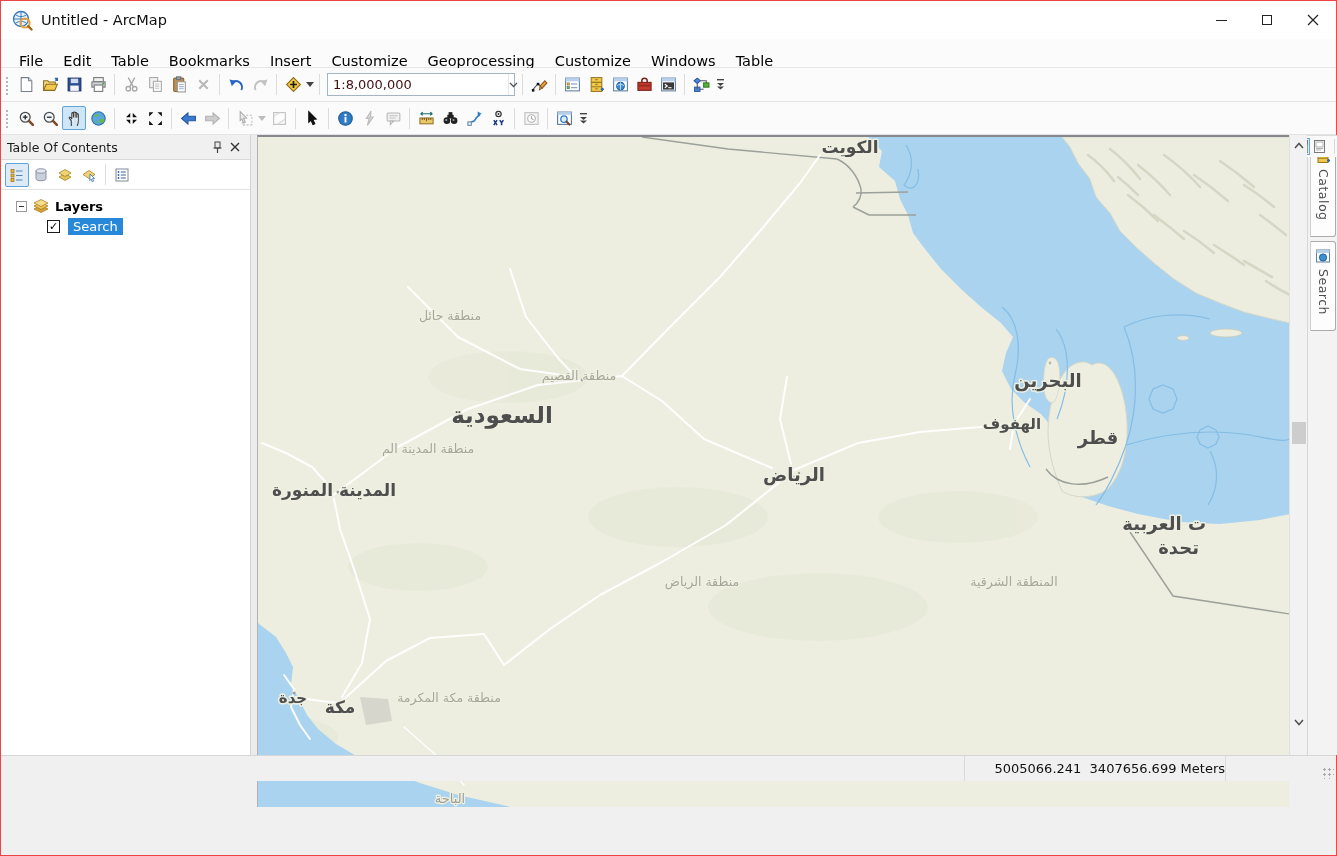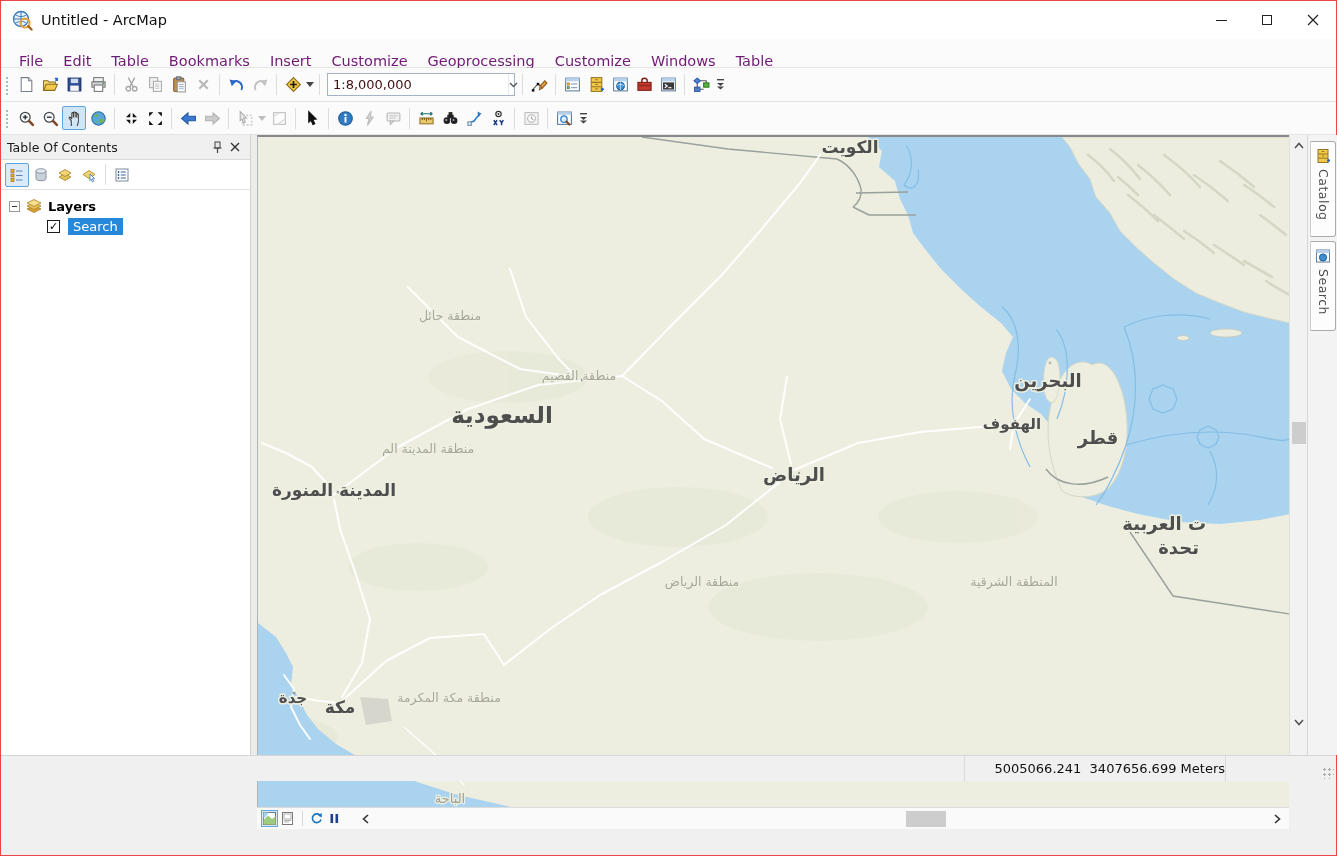--- a/index.html
+++ b/index.html
@@ -10,21 +10,21 @@
   .titlebar { height:38px; background:#ffffff; display:flex; align-items:center; padding-left:10px; flex:none; }
   .app-icon { width:22px; height:22px; margin-right:8px; }
   .title-text { font-size:14.5px; color:#101010; }
   .win-controls { margin-left:auto; display:flex; height:100%; }
   .win-btn { width:46px; height:100%; display:flex; align-items:center; justify-content:center; }
   .glyph-min { width:11px; height:1px; background:#222; display:block; }
   .glyph-max { width:10px; height:10px; border:1px solid #222; display:block; }
 
   
   .menubar { height:29px; background:#fbfbfb; border-bottom:1px solid #e6e6e6; display:flex; align-items:center; padding-left:8px; flex:none; }
-  .menu-item { font-size:14.5px; color:#701a75; padding:4px 10px;margin-top:16px; }
+  .menu-item { font-size:14.5px; color:#000000; padding:4px 10px;margin-top:16px; }
 
   
   .toolbar { height:34px; background:#fbfbfb; border-bottom:1px solid #e4e4e4; display:flex; align-items:center; padding-left:2px; flex:none; }
   .toolbar.tb2 { height:33px; }
   .grip { width:5px; height:20px; margin:0 4px 0 2px;
           background-image:radial-gradient(circle, #b6b6b6 1px, transparent 1.2px);
           background-size:4px 4px; background-position:0 1px; }
   .tbtn { width:24px; height:24px; display:flex; align-items:center; justify-content:center; border:1px solid transparent; border-radius:2px; flex:none; }
   .tbtn.selected { background:#cfe6f8; border-color:#62a4da; }
   .tsep { width:1px; height:21px; background:#dcdcdc; margin:0 4px; flex:none; }
@@ -40,32 +40,32 @@
 
   
   .toc-panel { width:250px; background:#ffffff; border-right:1px solid #d2d2d2; display:flex; flex-direction:column; flex:none; }
   .toc-header { height:25px; background:#f0f0f0; border-bottom:1px solid #dadada; display:flex; align-items:center; padding:0 6px; }
   .toc-title { font-size:12.5px; color:#1a1a1a; flex:1; }
   .toc-header-btn { width:18px; height:18px; display:flex; align-items:center; justify-content:center; color:#333; }
   .toc-toolbar { height:30px; background:#fff; border-bottom:1px solid #e3e3e3; display:flex; align-items:center; padding-left:4px; }
   .toc-tbtn { width:24px; height:24px; display:flex; align-items:center; justify-content:center; border:1px solid transparent; border-radius:2px; }
   .toc-tbtn.selected { background:#ddebf9; border-color:#62a4da; }
   .toc-tree { flex:1; padding-top:6px; }
-  .tree-row { display:flex; align-items:center; height:20px; padding-left:8px; }
+  .tree-row { display:flex; align-items:center; height:20px; padding-left:15px; }
   .expander { width:11px; height:11px; border:1px solid #9a9a9a; background:#fff; position:relative; margin-right:5px; }
   .expander::after { content:""; position:absolute; left:2px; right:2px; top:4px; height:1px; background:#333; }
   .tree-label-root { font-size:13px; font-weight:bold; color:#000; margin-left:5px; }
   .tree-row.layer { padding-left:46px; }
   .checkbox { width:13px; height:13px; border:1.5px solid #1a1a1a; background:#fff; display:flex; align-items:center; justify-content:center; font-size:11px; font-weight:bold; color:#000; line-height:1; }
   .layer-name { margin-left:8px; font-size:13px; color:#fff; background:#2787d8; padding:1px 5px; }
 
   .splitter { width:6px; background:#ececea; flex:none; }
 
   
-  .map-col { width:1032px; display:flex; flex-direction:column; flex:none; background:#a21caf; }
+  .map-col { width:1032px; display:flex; flex-direction:row; flex:none; background:#a21caf; }
   .map-viewport { width:1032px; height:672px; border-top:2px solid #85898d; border-left:1px solid #b0b3b6; position:relative; overflow:hidden; flex:none; background:#edeee0; }
   .map-viewport svg { display:block; }
   .map-bottombar { height:22px; background:#fafafa; border-top:1px solid #dcdcdc; display:flex; align-items:center; padding-left:4px; position:relative; flex:none; }
   .mini-btn { width:17px; height:17px; display:flex; align-items:center; justify-content:center; border:1px solid transparent; margin-right:1px; }
   .mini-btn.selected { background:#d7e9f9; border-color:#6aa4d8; }
   .msep { width:1px; height:15px; background:#d8d8d8; margin:0 5px; }
   .hthumb { position:absolute; left:649px; top:3px; width:40px; height:16px; background:#cdcdcd; }
   .hscroll-arrow { position:absolute; top:0; width:16px; height:22px; display:flex; align-items:center; justify-content:center; color:#444; }
 
   

